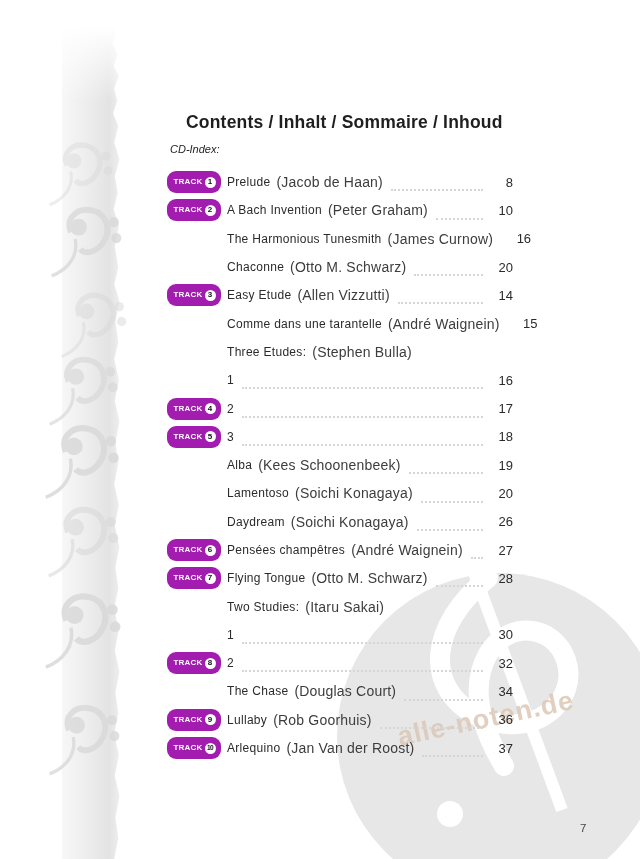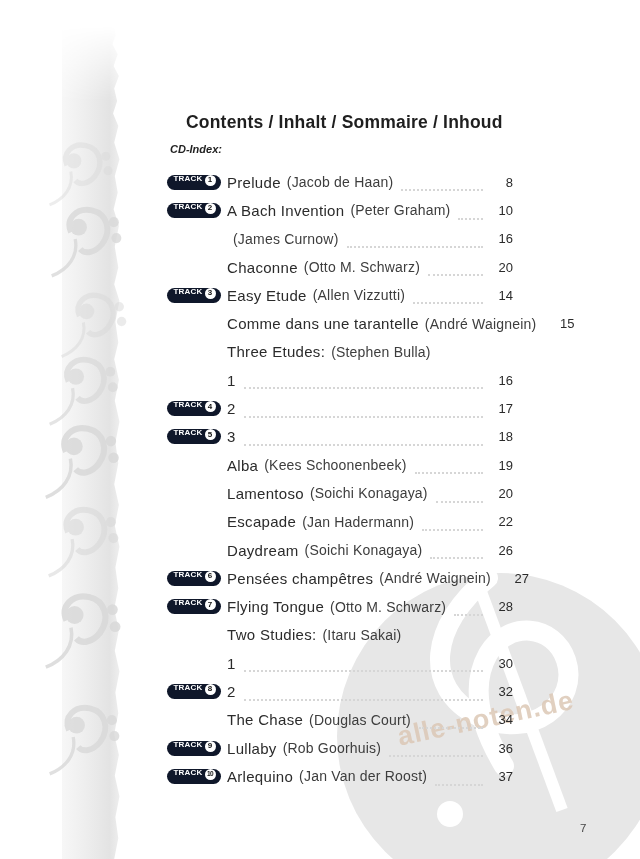--- a/index.html
+++ b/index.html
@@ -27,38 +27,38 @@
     position:absolute;left:398px;top:722px;font-size:27px;font-weight:bold;
     color:#dcc8b6;opacity:.85;letter-spacing:1px;transform:rotate(-12deg);
     transform-origin:left center;white-space:nowrap;
   }
   
   .title{
     position:absolute;left:186px;top:92px;font-size:17.5px;font-weight:bold;
     letter-spacing:.2px;color:#1f1f1f;white-space:nowrap;margin-top:20px;
   }
   .cdindex{
-    position:absolute;left:170px;top:143px;font-size:11px;font-weight:bold;
+    position:absolute;left:170px;top:143px;font-size:11px;font-weight:normal;
     font-style:italic;color:#222;
   }
   .toc{position:absolute;left:167px;top:168px;width:346px;}
   .row{display:flex;align-items:center;height:28.3px;}
   .badge{
-    flex:none;width:54px;height:15px;margin-right:6px;background:#0f172a;border-radius:9px;
-    display:inline-flex;align-items:flex-start;justify-content:center;gap:2px;padding:0 2px 0 3px;
+    flex:none;width:54px;height:22px;margin-right:6px;background:#a21caf;border-radius:9px;
+    display:inline-flex;align-items:center;justify-content:center;gap:2px;padding:0 2px 0 3px;
     box-sizing:border-box;
   }
   .badge-label{color:#fff;font-size:8px;font-weight:bold;letter-spacing:.2px;line-height:1;}
   .badge-num{
     background:#fff;color:#111;width:11px;height:11px;border-radius:50%;
     display:inline-flex;align-items:center;justify-content:center;
     font-size:8px;font-weight:bold;line-height:1;flex:none;
   }
   .badge.two-digit .badge-num{font-size:6.5px;letter-spacing:-.5px;}
-  .piece{font-size:15px;letter-spacing:.3px;color:#2b2b2b;white-space:nowrap;}
+  .piece{font-size:12px;letter-spacing:.3px;color:#2b2b2b;white-space:nowrap;}
   .composer{font-size:14px;margin-left:6px;color:#3d3d3d;letter-spacing:.2px;white-space:nowrap;}
   .leader{flex:1;border-bottom:2px dotted #d6d6d6;margin:0 6px 5px 8px;align-self:flex-end;}
   .pageref{flex:none;min-width:24px;text-align:right;font-size:13px;color:#2b2b2b;}
   .pagenum{position:absolute;left:580px;top:822px;font-size:11.5px;color:#454545;}
 </style>
 </head>
 <body>
 
 <svg width="0" height="0" style="position:absolute" aria-hidden="true">
   <defs>
@@ -131,20 +131,21 @@
     <span class="composer">(Peter Graham)</span>
     <span class="leader"></span>
     <span class="pageref">10</span>
   </div>
 
   <div class="row">
     <span class="badge" style="visibility: hidden;">
       <span class="badge-label"></span>
       <span class="badge-num"></span>
     </span>
+    <span class="piece">The Harmonious Tunesmith</span>
     <span class="composer">(James Curnow)</span>
     <span class="leader"></span>
     <span class="pageref">16</span>
   </div>
 
   <div class="row">
     <span class="badge" style="visibility: hidden;">
       <span class="badge-label"></span>
       <span class="badge-num"></span>
     </span>
@@ -235,30 +236,20 @@
     <span class="badge" style="visibility: hidden;">
       <span class="badge-label"></span>
       <span class="badge-num"></span>
     </span>
     <span class="piece">Lamentoso</span>
     <span class="composer">(Soichi Konagaya)</span>
     <span class="leader"></span>
     <span class="pageref">20</span>
   </div>
 
-  <div class="row">
-    <span class="badge" style="visibility: hidden;">
-      <span class="badge-label"></span>
-      <span class="badge-num"></span>
-    </span>
-    <span class="piece">Escapade</span>
-    <span class="composer">(Jan Hadermann)</span>
-    <span class="leader"></span>
-    <span class="pageref">22</span>
-  </div>
 
 
   <div class="row">
     <span class="badge" style="visibility: hidden;">
       <span class="badge-label"></span>
       <span class="badge-num"></span>
     </span>
     <span class="piece">Daydream</span>
     <span class="composer">(Soichi Konagaya)</span>
     <span class="leader"></span>

